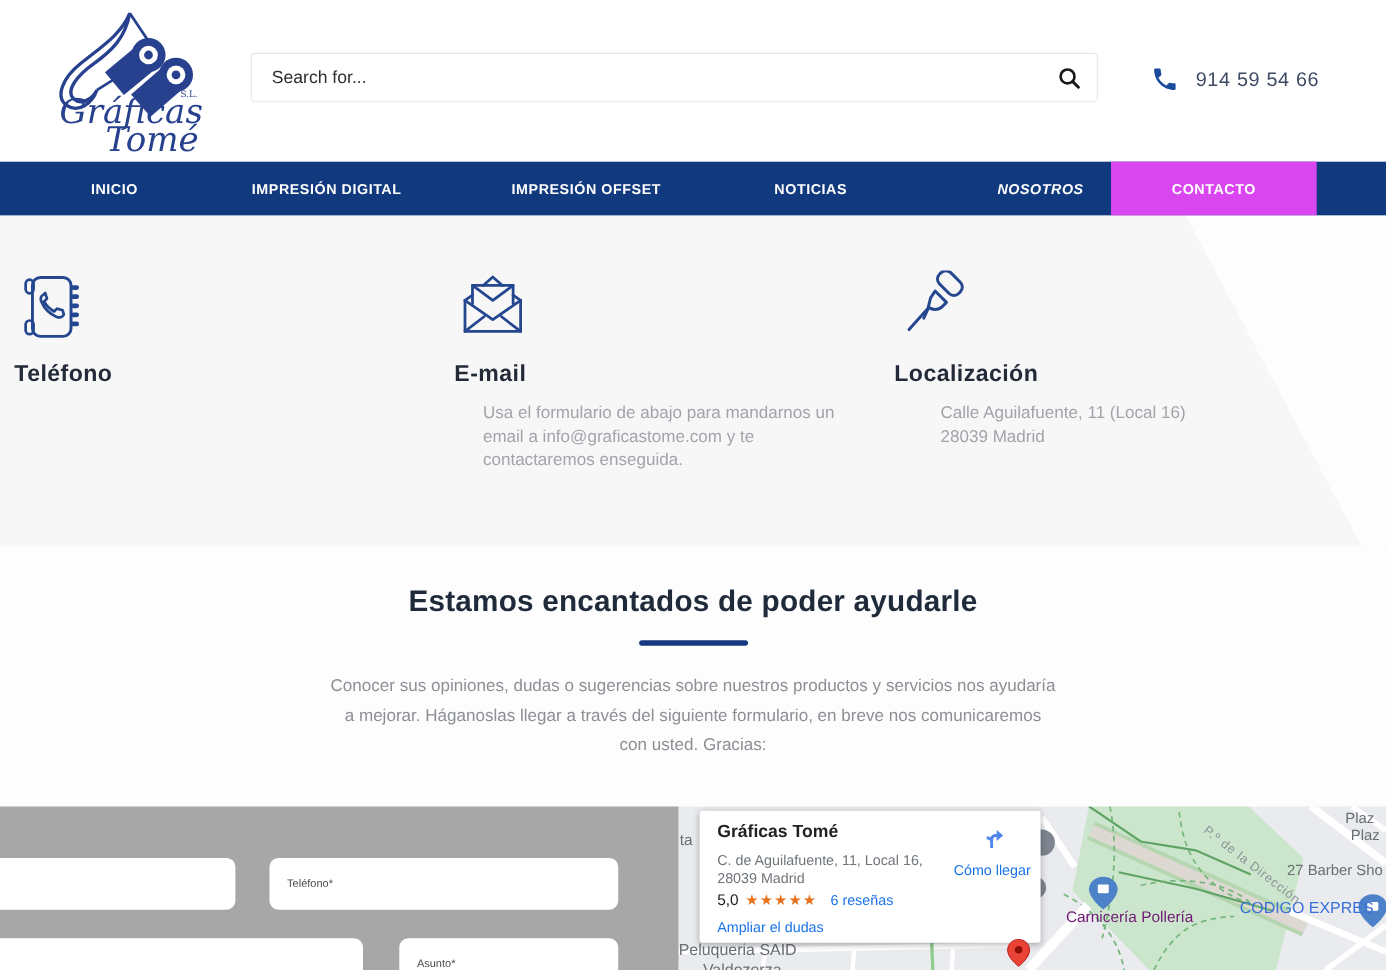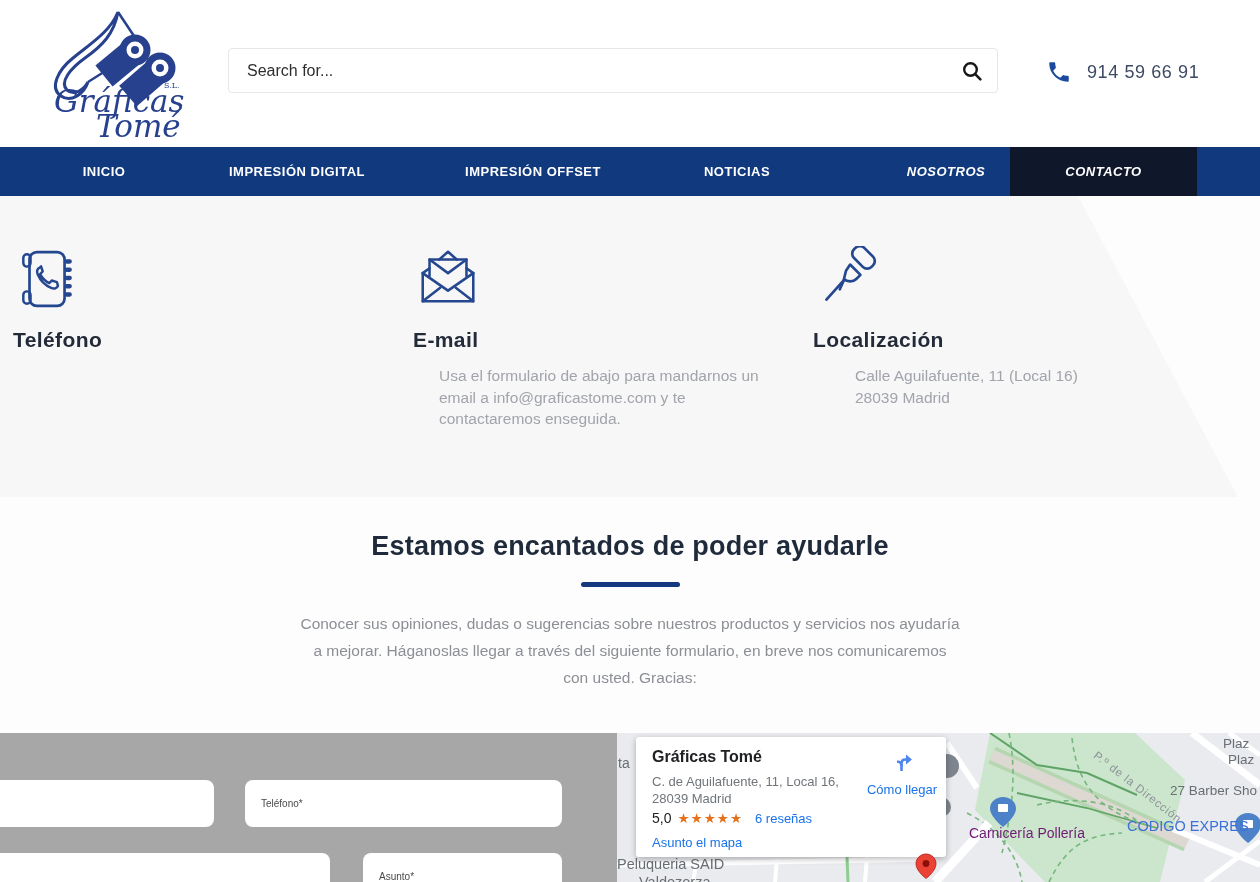--- a/index.html
+++ b/index.html
@@ -17,21 +17,21 @@
   .search-bar input::placeholder { color:#2e2e2e; opacity:1; }
   .search-btn { width:50px; height:100%; border:none; background:transparent; cursor:pointer;
     display:flex; align-items:center; justify-content:center; }
   .phone-box { position:absolute; left:1046px; top:56px; height:32px; display:flex; align-items:center; gap:15px; cursor:pointer; }
   .phone-box .num { font-size:18px; color:#3d4a63; letter-spacing:0.6px; }
 
   
   .nav { position:absolute; left:0; top:147px; width:1260px; height:49px; background:#11397e; }
   .nav-item { position:absolute; top:0; height:49px; display:flex; align-items:center; justify-content:center;
     color:#fff; font-size:13px; font-weight:600; letter-spacing:0.5px; cursor:pointer; }
-  .nav-item.active { background:#0f172a;font-style:italic; }
+  .nav-item.active { background:#d946ef; }
 
   
   .features { position:absolute; left:0; top:196px; width:1260px; height:301px; background:#f7f7f8; overflow:hidden; }
   .wedge { position:absolute; left:0; top:0; width:1260px; height:301px; background:#fdfdfe;
     clip-path:polygon(1078px 0, 1260px 0, 1260px 301px, 1238px 301px); }
   .feature { position:absolute; top:0; width:400px; }
   .feature .f-icon { margin-top:50px; height:66px; }
   .feature .f-title { margin-top:16px; font-size:21px; font-weight:600; color:#232b38; letter-spacing:0.4px; }
   .feature .f-text { margin-top:13px; font-size:15.5px; line-height:21.5px; color:#a1a4aa; }
 
@@ -106,21 +106,21 @@
           <circle cx="9.5" cy="9.5" r="6.3" fill="none" stroke="#181818" stroke-width="2.4"></circle>
           <path d="M14.2,14.2 L19.4,19.4" stroke="#181818" stroke-width="2.6" stroke-linecap="round"></path>
         </svg>
       </button>
     </div>
 
     <div class="phone-box">
       <svg width="26" height="26" viewBox="0 0 24 24">
         <path fill="#1c4b9e" d="M6.62 10.79c1.44 2.83 3.76 5.14 6.59 6.59l2.2-2.21c.27-.27.67-.36 1.02-.24 1.12.37 2.33.57 3.57.57.55 0 1 .45 1 1V20c0 .55-.45 1-1 1-9.39 0-17-7.61-17-17 0-.55.45-1 1-1h3.5c.55 0 1 .45 1 1 0 1.25.2 2.45.57 3.57.11.35.03.74-.25 1.02l-2.2 2.2z"></path>
       </svg>
-      <span class="num">914 59 66 91</span>
+      <span class="num">914 59 54 66</span>
     </div>
   </div>
 
   <div class="nav">
     <div class="nav-item" style="left:34px;width:140px;">INICIO</div>
     <div class="nav-item" style="left:207px;width:180px;">IMPRESIÓN DIGITAL</div>
     <div class="nav-item" style="left:443px;width:180px;">IMPRESIÓN OFFSET</div>
     <div class="nav-item" style="left:667px;width:140px;">NOTICIAS</div>
     <div class="nav-item" style="left:876px;width:140px;font-style:italic;">NOSOTROS</div>
     <div class="nav-item active" style="left:1010px;width:187px;">CONTACTO</div>
@@ -252,21 +252,21 @@
         <div class="c-title">Gráficas Tomé</div>
         <div class="c-addr">
           <span>C. de Aguilafuente, 11, Local 16,</span><br>
           <span>28039 Madrid</span>
         </div>
         <div class="c-rating">
           <span class="c-score">5,0</span>
           <span class="c-stars">★★★★★</span>
           <span class="c-reviews">6 reseñas</span>
         </div>
-        <div class="c-expand">Asunto el mapa</div>
+        <div class="c-expand">Ampliar el dudas</div>
         <div class="c-directions">
           <svg width="24" height="24" viewBox="0 0 24 24">
             <path d="M11.5 21 V13.5 C11.5 11 13 9.5 15.5 9.5 h1.5" fill="none" stroke="#4f86ec" stroke-width="2.6"></path>
             <path d="M11.5 16 C11.5 13 10 11.8 8 11.8 H7" fill="none" stroke="#4f86ec" stroke-width="2.6"></path>
             <path d="M16 4.5 L22 9.5 L16 14.5 Z" fill="#4f86ec"></path>
           </svg>
           <div class="d-label">Cómo llegar</div>
         </div>
       </div>
 

